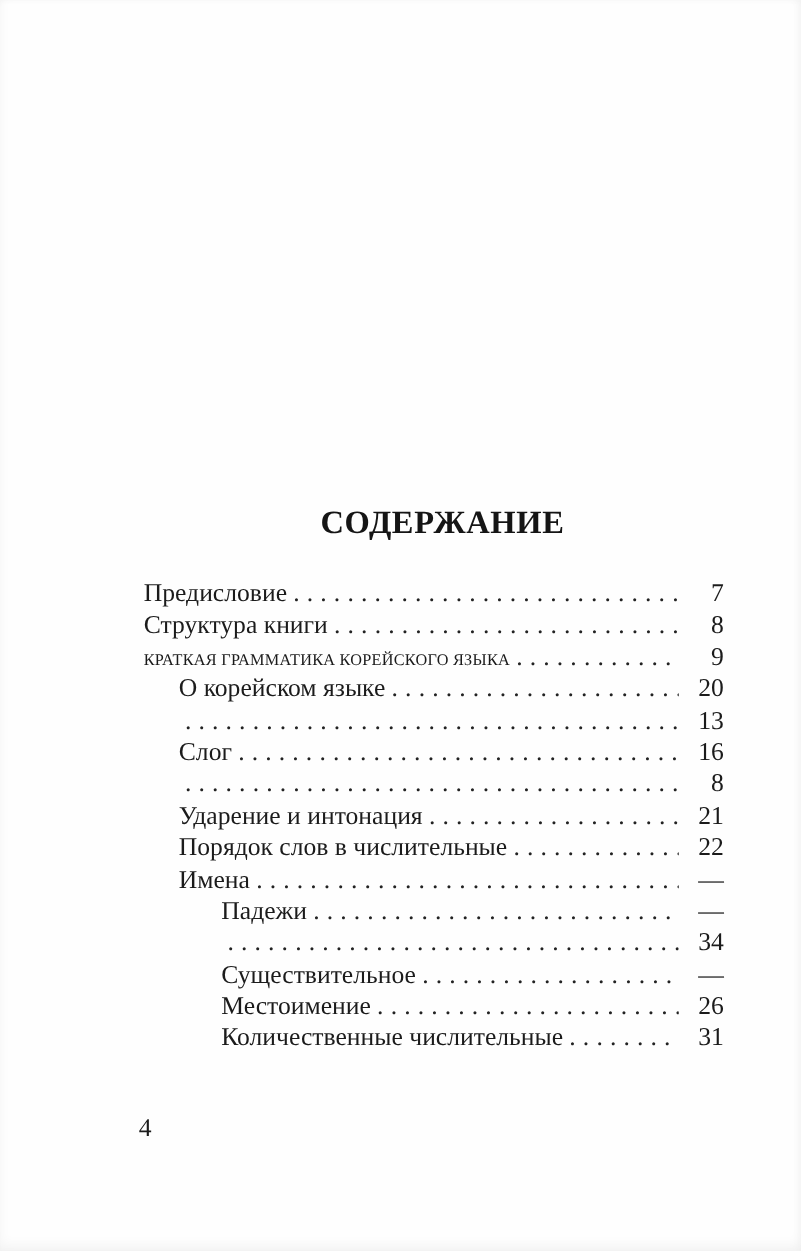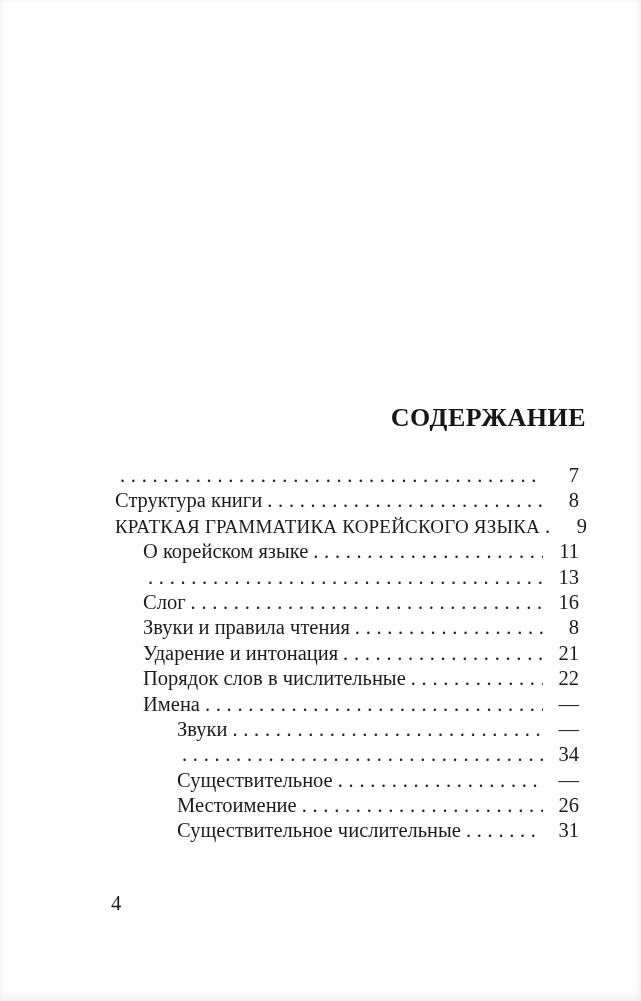--- a/index.html
+++ b/index.html
@@ -22,21 +22,21 @@
     box-shadow: inset 0 -5px 9px rgba(0,0,0,0.045),
                 inset -3px 0 6px rgba(0,0,0,0.02),
                 inset 0 2px 4px rgba(0,0,0,0.01);
   }
   .toc-title {
     position: absolute;
     left: 122px;
     top: 404px;
     width: 464px;
     margin: 0;
-    text-align: right;
+    text-align: center;
     font-size: 26px;
     font-weight: bold;
     letter-spacing: 0.5px;
     line-height: 28px;
     color: #151515;
   }
   .toc-list {
     position: absolute;
     left: 115px;
     top: 463px;
@@ -48,21 +48,21 @@
     height: 25.4px;
     line-height: 25.4px;
     font-size: 20.5px;
     white-space: nowrap;
   }
   .toc-row.lvl0:not(:first-child) {
   }
   .toc-row.lvl1 { padding-left: 28px; justify-content: space-between; }
   .toc-row.lvl2 { padding-left: 62px; }
   .toc-row.section .label {
-    font-size: 19px;
+    font-size: 13px;
     letter-spacing: 0.2px;
     text-align: right;
   }
   .label {
     flex: 0 0 auto;
   }
   .dots {
     flex: 1 1 auto;
     overflow: hidden;
     min-width: 6px;
@@ -90,87 +90,87 @@
   }
 </style>
 </head>
 <body>
 
 <div class="page">
   <h1 class="toc-title">СОДЕРЖАНИЕ</h1>
 
   <div class="toc-list">
       <div class="toc-row lvl0">
+    <span class="label">Предисловие</span>
     <span class="dots"></span>
     <span class="pagenum">7</span>
   </div>
       <div class="toc-row lvl0">
     <span class="label">Структура книги</span>
     <span class="dots"></span>
     <span class="pagenum">8</span>
   </div>
       <div class="toc-row lvl0 section">
     <span class="label">КРАТКАЯ ГРАММАТИКА КОРЕЙСКОГО ЯЗЫКА</span>
     <span class="dots"></span>
     <span class="pagenum">9</span>
   </div>
       <div class="toc-row lvl1">
     <span class="label">О корейском языке</span>
     <span class="dots"></span>
-    <span class="pagenum">11</span>
+    <span class="pagenum">20</span>
   </div>
       <div class="toc-row lvl1">
     <span class="dots"></span>
     <span class="pagenum">13</span>
   </div>
       <div class="toc-row lvl1">
     <span class="label">Слог</span>
     <span class="dots"></span>
     <span class="pagenum">16</span>
   </div>
       <div class="toc-row lvl1">
-    <span class="label">Звуки и правила чтения</span>
     <span class="dots"></span>
     <span class="pagenum">8</span>
   </div>
       <div class="toc-row lvl1">
     <span class="label">Ударение и интонация</span>
     <span class="dots"></span>
     <span class="pagenum">21</span>
   </div>
       <div class="toc-row lvl1">
     <span class="label">Порядок слов в числительные</span>
     <span class="dots"></span>
     <span class="pagenum">22</span>
   </div>
       <div class="toc-row lvl1">
     <span class="label">Имена</span>
     <span class="dots"></span>
     <span class="pagenum">—</span>
   </div>
       <div class="toc-row lvl2">
-    <span class="label">Звуки</span>
+    <span class="label">Падежи</span>
     <span class="dots"></span>
     <span class="pagenum">—</span>
   </div>
       <div class="toc-row lvl2">
     <span class="dots"></span>
     <span class="pagenum">34</span>
   </div>
       <div class="toc-row lvl2">
     <span class="label">Существительное</span>
     <span class="dots"></span>
     <span class="pagenum">—</span>
   </div>
       <div class="toc-row lvl2">
     <span class="label">Местоимение</span>
     <span class="dots"></span>
     <span class="pagenum">26</span>
   </div>
       <div class="toc-row lvl2">
-    <span class="label">Существительное числительные</span>
+    <span class="label">Количественные числительные</span>
     <span class="dots"></span>
     <span class="pagenum">31</span>
   </div>
     </div>
 
   <div class="folio">4</div>
 </div>
 
 </body></html>

